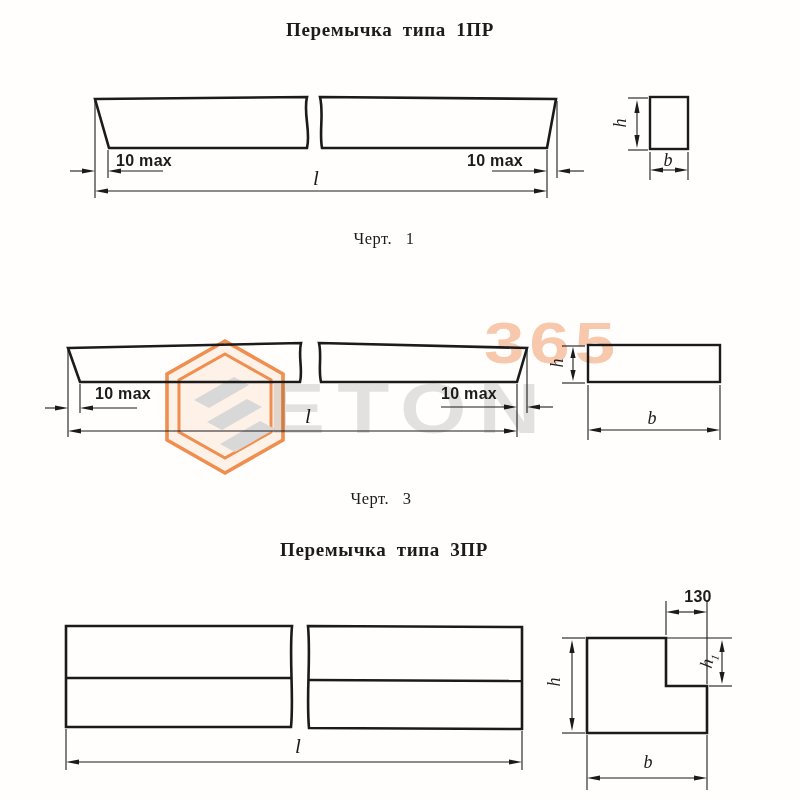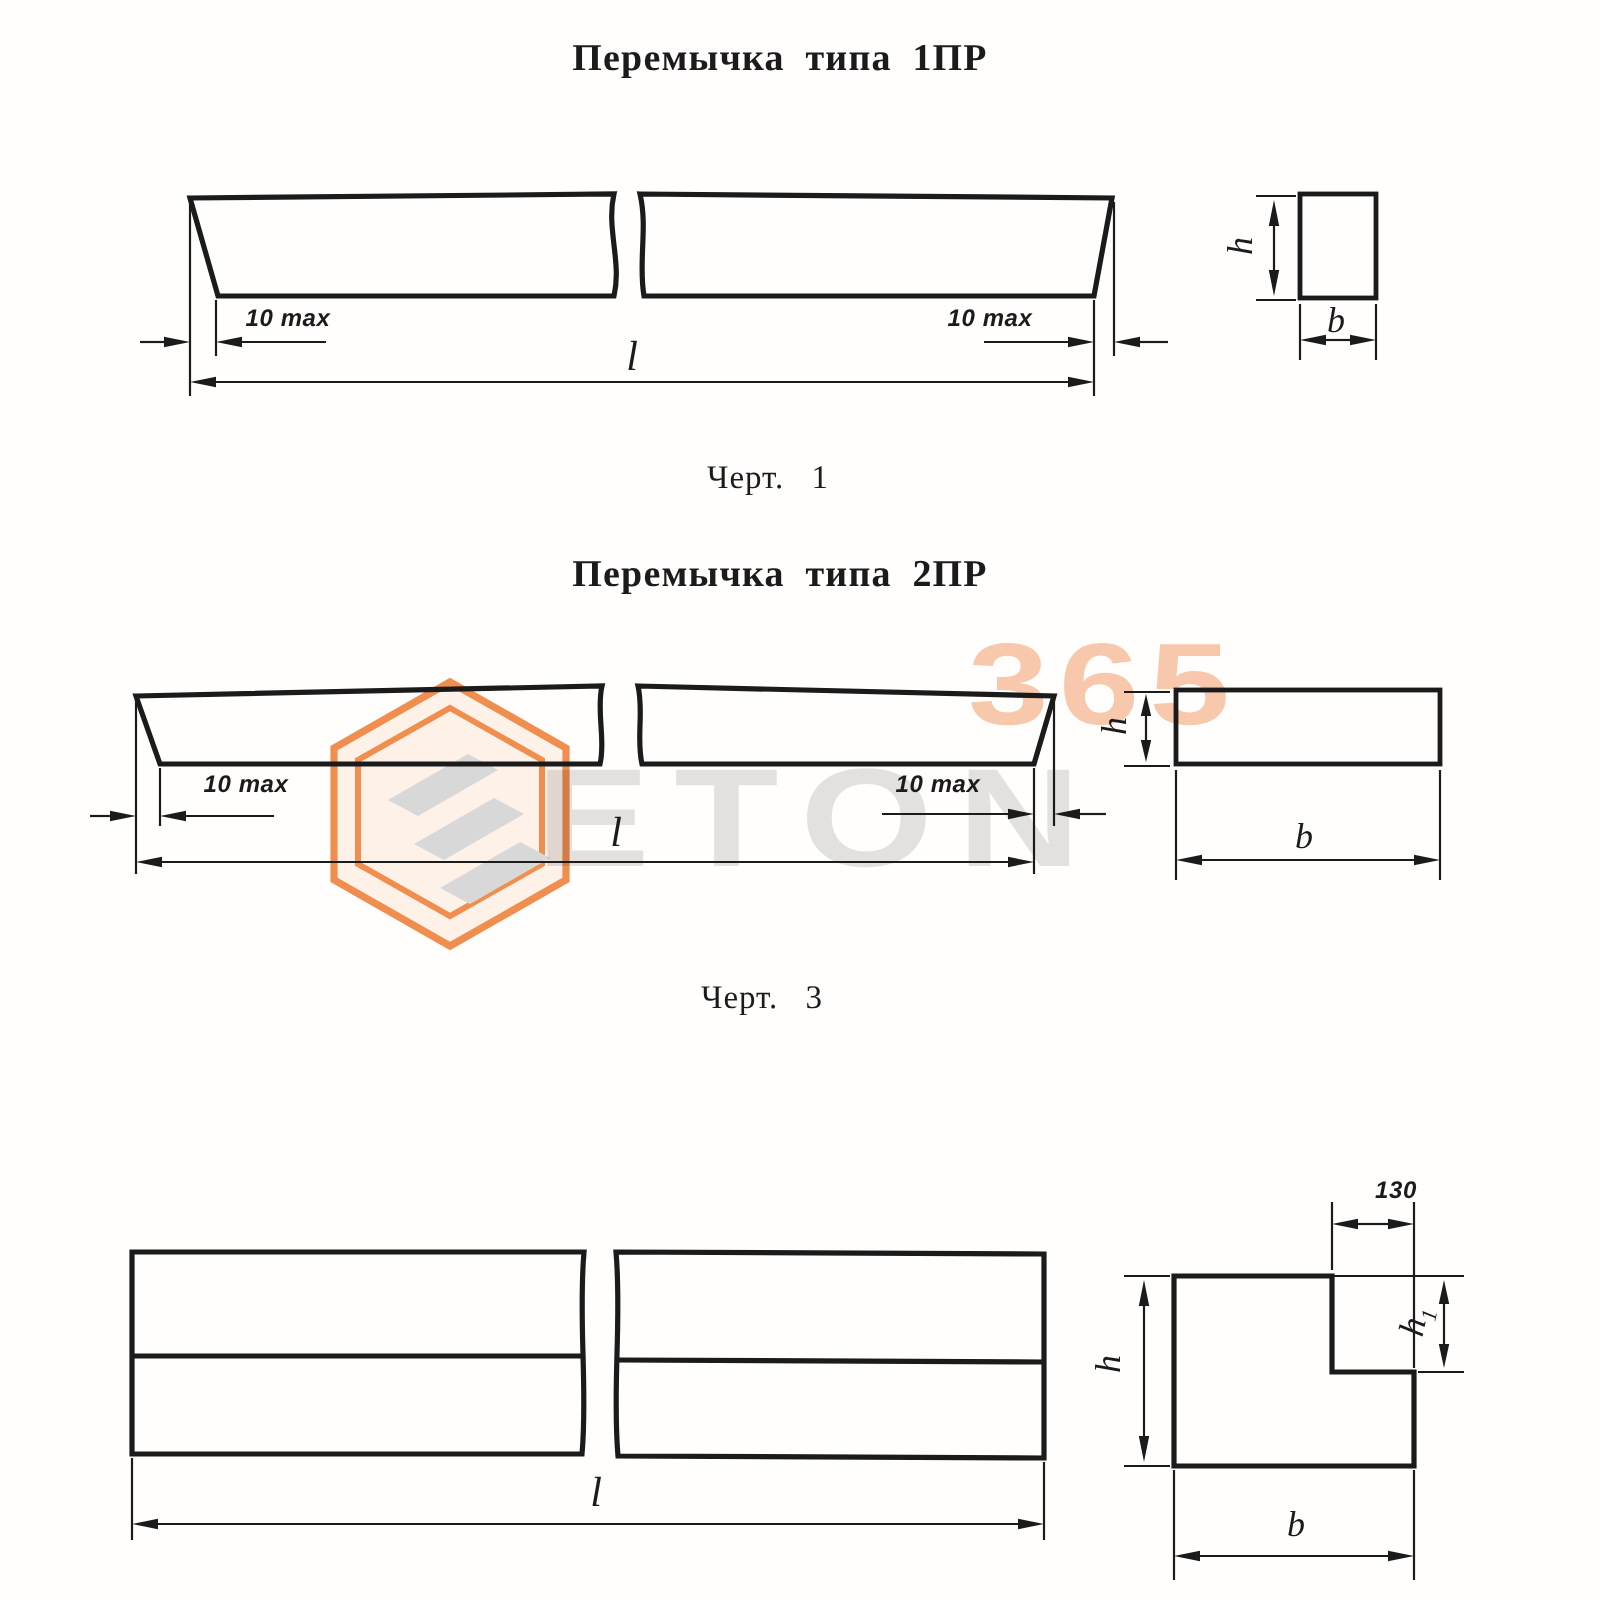--- a/index.html
+++ b/index.html
@@ -7,21 +7,21 @@
          font-family:"Liberation Serif",serif;}
   
   .wm{position:absolute;left:0;top:0;width:735px;height:800px;z-index:0;}
   .linework{position:absolute;left:0;top:0;z-index:1;}
   .labels{position:absolute;left:0;top:0;width:800px;height:800px;z-index:2;padding-left:36px;}
   
   .lbl{position:absolute;color:#1b1b1b;white-space:nowrap;line-height:1;}
   .cx{transform:translateX(-50%);}
   .title{font-weight:bold;font-size:19px;letter-spacing:.6px;word-spacing:5px;}
   .caption{font-size:16.5px;word-spacing:9px;letter-spacing:.5px;}
-  .dim{font-family:"Liberation Sans",sans-serif;font-style:italic;font-weight:bold;font-size:12px;letter-spacing:.3px;}
+  .dim{font-family:"Liberation Sans",sans-serif;font-weight:bold;font-size:16px;letter-spacing:.3px;}
   .len{font-style:italic;font-size:21px;}
   .sect{font-style:italic;font-size:18px;}
   .rot90{transform:translate(-50%,-50%) rotate(-90deg);}
   .rot78{transform:translate(-50%,-50%) rotate(-78deg);}
   .sect sub{font-size:11px;}
   
   .wm-brand{position:absolute;left:268px;top:374px;font-family:"Liberation Sans",sans-serif;
             font-weight:bold;font-size:70px;letter-spacing:10px;color:rgba(0,0,0,0.115);
             transform:scaleX(1.22);transform-origin:left top;line-height:1;}
   .wm-num{position:absolute;left:484px;top:314px;font-family:"Liberation Sans",sans-serif;
@@ -182,27 +182,27 @@
   <div class="labels">
 
     <div class="lbl title cx" style="left:390px;top:20px;">Перемычка типа 1ПР</div>
     <div class="lbl dim cx" style="left:144px;top:153px;">10 max</div>
     <div class="lbl dim cx" style="left:495px;top:153px;">10 max</div>
     <div class="lbl len cx" style="left:316px;top:168px;">l</div>
     <div class="lbl sect rot90" style="left:620px;top:123px;">h</div>
     <div class="lbl sect cx" style="left:668px;top:151px;">b</div>
     <div class="lbl caption cx" style="left:384px;top:231px;text-align:center;">Черт. 1</div>
 
-    <div class="lbl title cx" style="left:390px;top:278px;">Перемычка типа 2ПР</div>
     <div class="lbl dim cx" style="left:123px;top:386px;">10 max</div>
     <div class="lbl dim cx" style="left:469px;top:386px;">10 max</div>
     <div class="lbl len cx" style="left:308px;top:406px;">l</div>
     <div class="lbl sect rot90" style="left:557px;top:363px;">h</div>
     <div class="lbl sect cx" style="left:652px;top:409px;">b</div>
     <div class="lbl caption cx" style="left:381px;top:491px;">Черт. 3</div>
 
+    <div class="lbl title cx" style="left:384px;top:540px;">Перемычка типа 3ПР</div>
     <div class="lbl len cx" style="left:298px;top:736px;">l</div>
     <div class="lbl dim cx" style="left:698px;top:589px;">130</div>
     <div class="lbl sect rot78" style="left:709px;top:661px;"><span>h</span><sub>1</sub></div>
     <div class="lbl sect rot90" style="left:554px;top:682px;">h</div>
     <div class="lbl sect cx" style="left:648px;top:753px;">b</div>
   </div>
 </div>
 
 </body></html>

